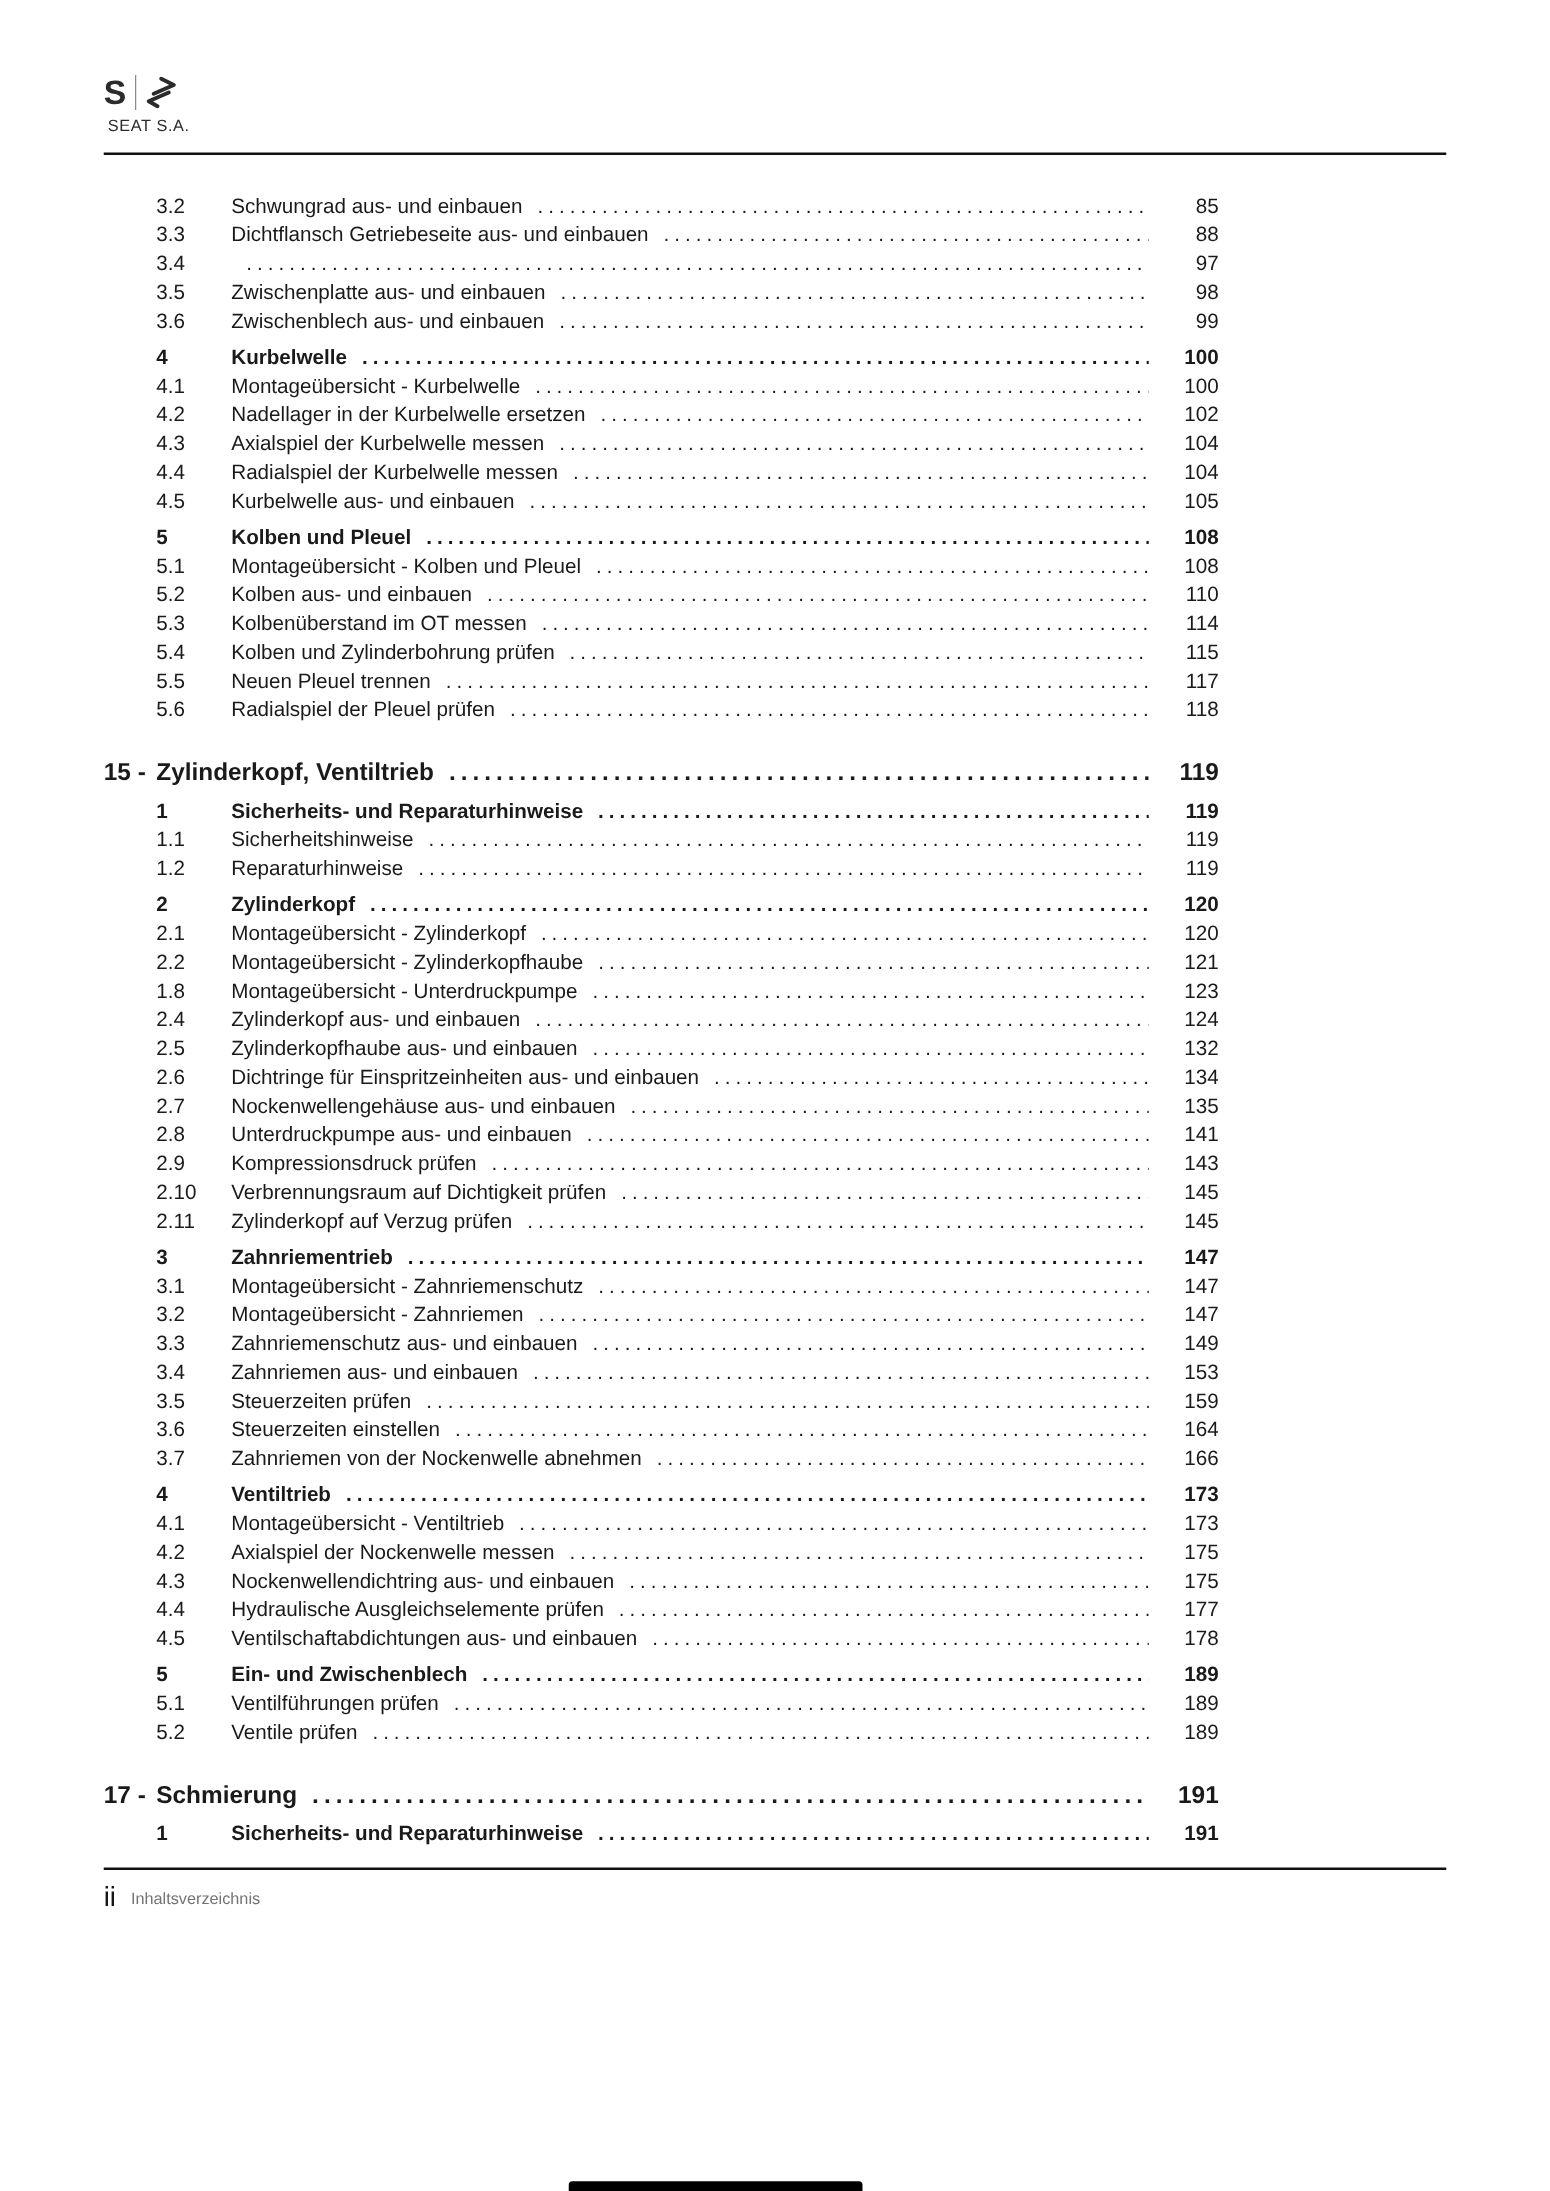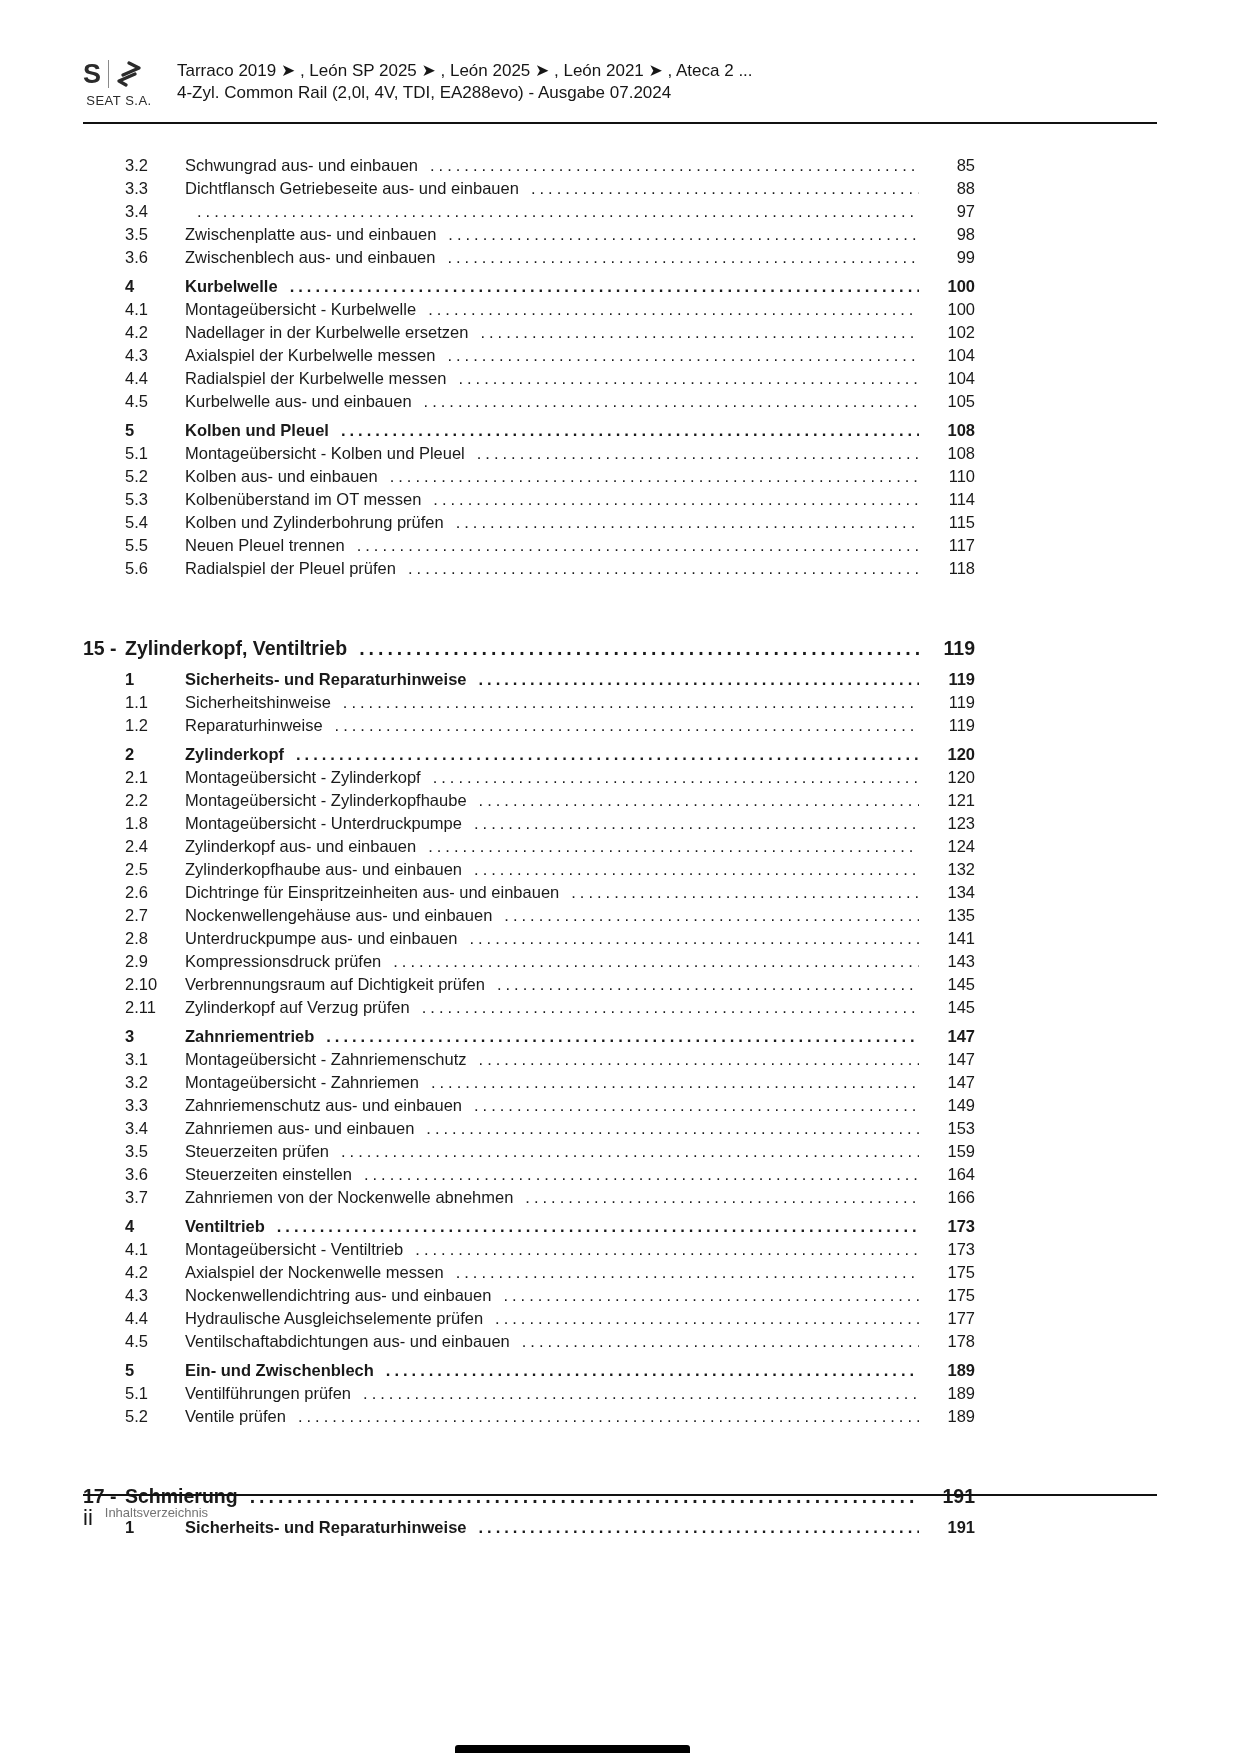--- a/index.html
+++ b/index.html
@@ -32,38 +32,38 @@
   .toc-row { display: flex; align-items: flex-end; font-size: 16.5px; line-height: 23px; }
   .toc-row .num { flex: 0 0 auto; width: 60px; }
   .toc-row.item, .toc-row.group { padding-left: 42px; }
   .toc-row.group { font-weight: bold; margin-top: 6px; }
   .toc-row.chapter {
     padding-left: 0;
     font-size: 19.5px; font-weight: bold;
     line-height: 28px;
     margin-top: 24px; margin-bottom: 6px;
   }
-  .toc-row.chapter .num { width: 42px; margin-top: 30px; }
+  .toc-row.chapter .num { width: 42px; }
   .toc-row .title { flex: 0 1 auto; white-space: nowrap; }
   .leader {
     flex: 1 1 auto;
     overflow: hidden;
     white-space: nowrap;
     margin: 0 10px 0 12px;
     letter-spacing: 4px;
     color: #1a1a1a;
     font-weight: normal;
   }
   .toc-row.group .leader, .toc-row.chapter .leader { font-weight: bold; }
   .page-num { flex: 0 0 auto; min-width: 46px; text-align: right; }
 
   
   .footer { position: absolute; top: 1494px; left: 83px; right: 83px; }
   .footer-rule { border-top: 2px solid #111; }
-  .footer-row { display: flex; align-items: flex-start; gap: 12px; padding-top: 9px; }
+  .footer-row { display: flex; align-items: center; gap: 12px; padding-top: 9px; }
   .footer-page { font-size: 22px; color: #161616; }
   .footer-caption { font-size: 13px; color: #737373; }
 
   .bottom-bar {
     position: absolute;
     left: 455px; bottom: 0;
     width: 235px; height: 8px;
     background: #000;
     border-radius: 3px 3px 0 0;
   }
@@ -81,24 +81,20 @@
           <span class="logo-divider"></span>
           <span class="logo-mark">
             <svg width="26" height="26" viewBox="0 0 26 26" aria-hidden="true">
               <path d="M13 2 L23 7 L7 14" stroke="#2b2b2b" stroke-width="3.2" fill="none" stroke-linecap="round" stroke-linejoin="round"></path>
               <path d="M19 13 L3 20 L10 24" stroke="#2b2b2b" stroke-width="3.2" fill="none" stroke-linecap="round" stroke-linejoin="round"></path>
             </svg>
           </span>
         </div>
         <div class="logo-caption">SEAT S.A.</div>
       </div>
-      <div class="header-text">
-        <div class="models-line">Tarraco 2019 ➤ , León SP 2025 ➤ , León 2025 ➤ , León 2021 ➤ , Ateca 2 ...</div>
-        <div class="engine-line">4-Zyl. Common Rail (2,0l, 4V, TDI, EA288evo) - Ausgabe 07.2024</div>
-      </div>
     </header>
 
     <div class="rule"></div>
 
     <main class="toc">
         <div class="toc-row item">
           <span class="num">3.2</span>
           <span class="title">Schwungrad aus- und einbauen</span>
           <span class="leader">............................................................................................................................................................................................................................</span>
           <span class="page-num">85</span>

